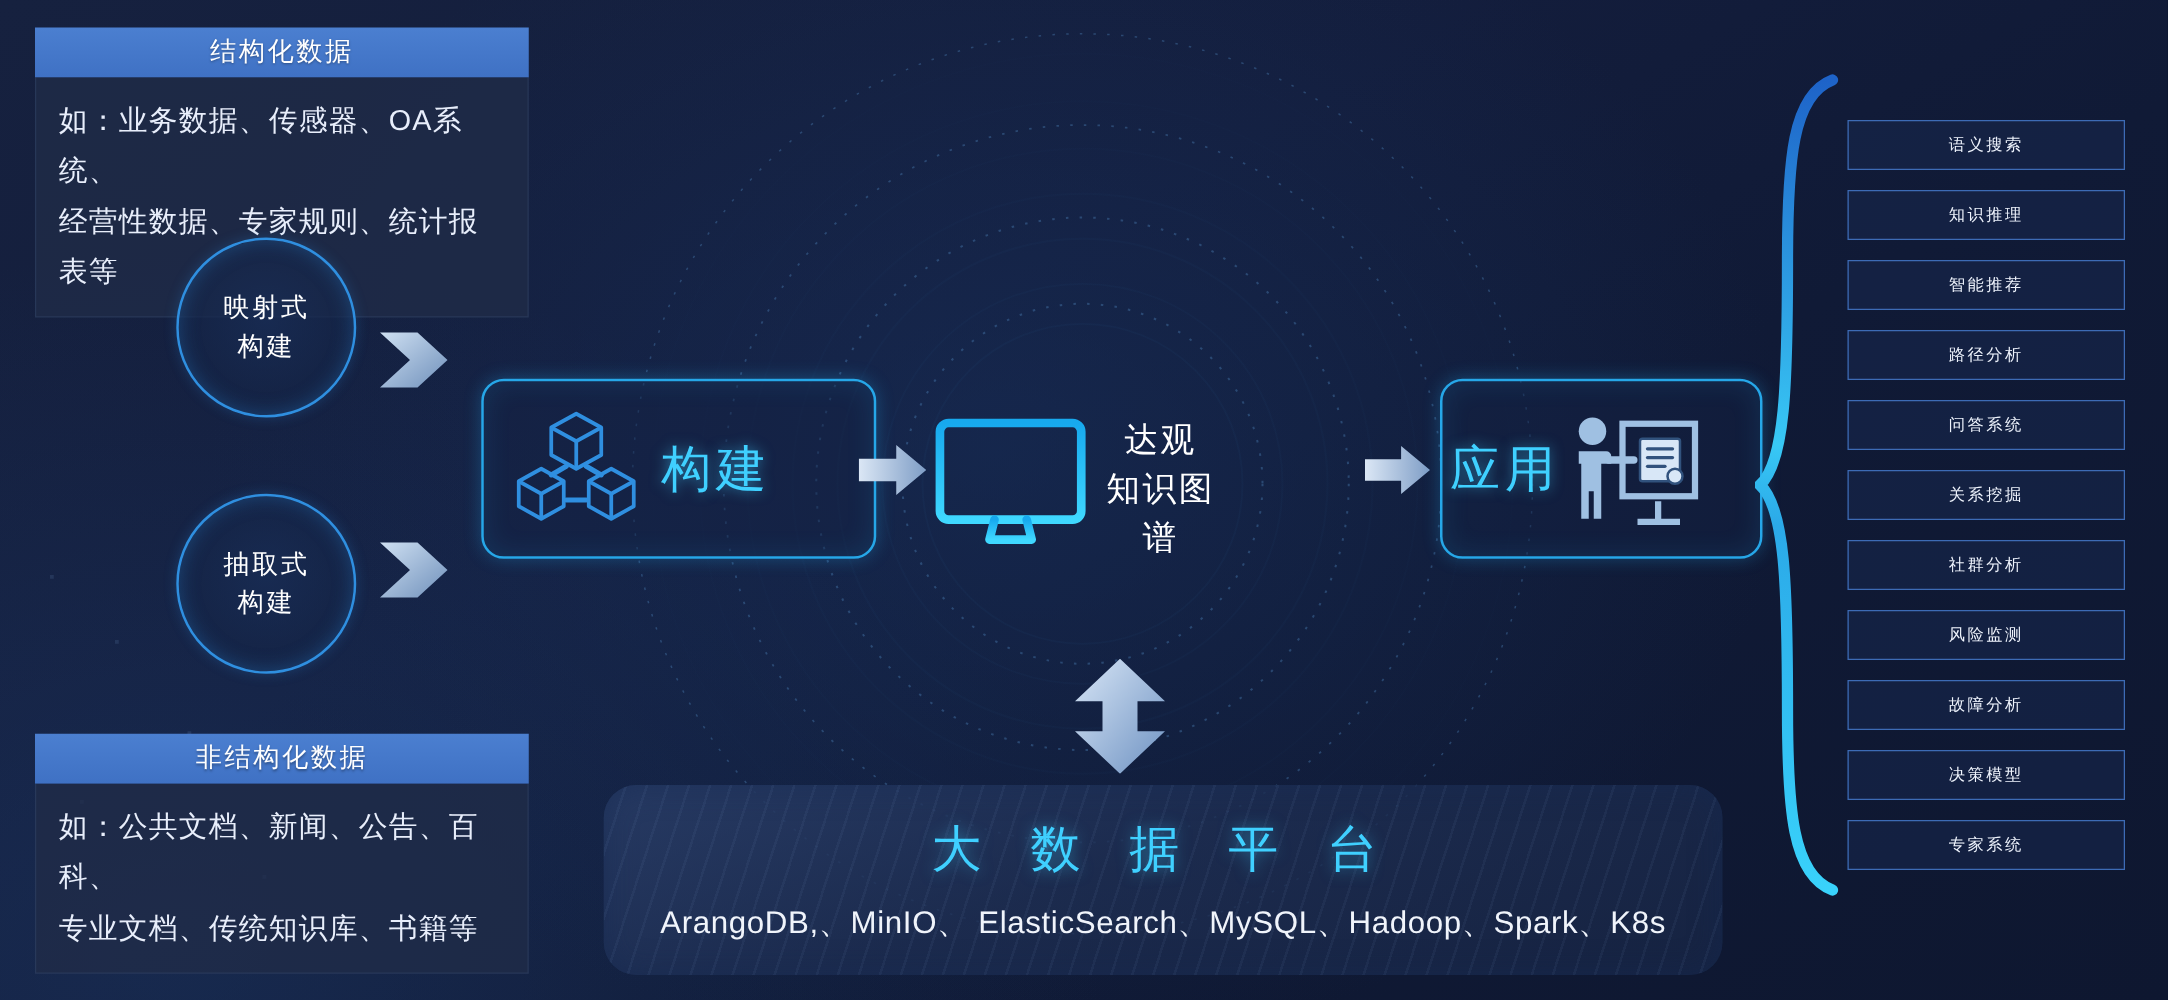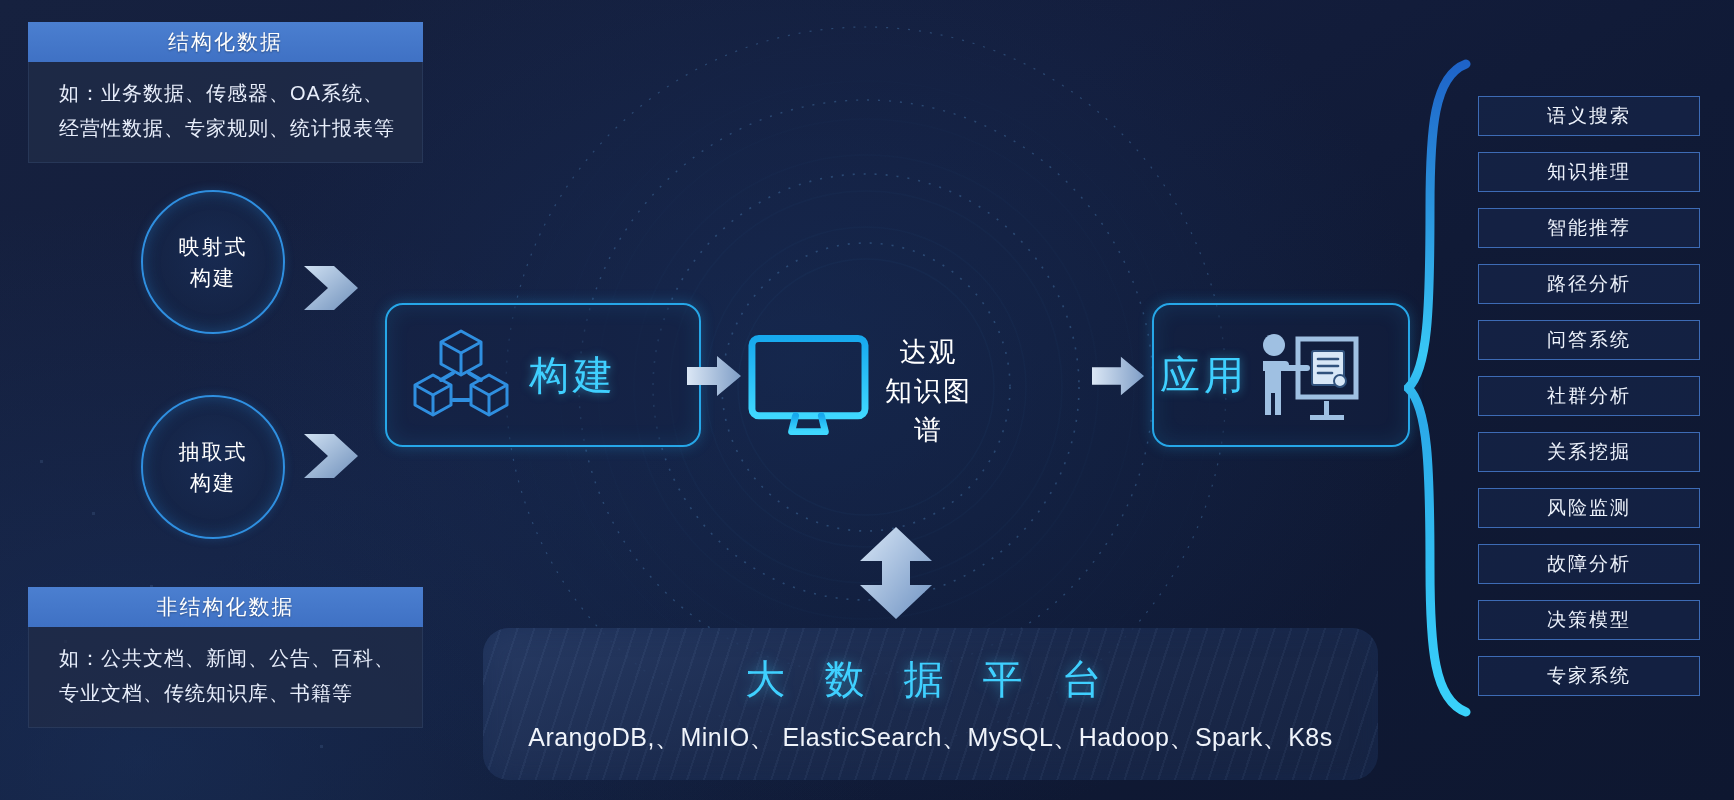--- a/index.html
+++ b/index.html
@@ -16,22 +16,22 @@
   
   .card{position:absolute;width:395px;}
   .card-head{
     height:40px;line-height:40px;text-align:center;
     background:linear-gradient(180deg,#4b7fd0 0%,#3f71c4 100%);
     color:#fff;font-size:21px;letter-spacing:2px;font-weight:500;
     text-shadow:0 1px 2px rgba(0,0,0,.35);
   }
   .card-body{
     background:rgba(32,44,72,0.78);
-    padding:14px 18px 16px 30px;
-    color:#e8eefb;font-size:20px;line-height:1.75;letter-spacing:1px;
+    padding:14px 18px 16px 18px;
+    color:#e8eefb;font-size:23px;line-height:1.75;letter-spacing:1px;
     border:1px solid rgba(90,120,170,0.18);border-top:none;
   }
   #card-structured{left:28px;top:22px;}
   #card-unstructured{left:28px;top:587px;}
 
   
   .circle{
     position:absolute;width:140px;height:140px;border-radius:50%;
     border:2px solid #2f8fe0;
     background:radial-gradient(circle at 50% 45%, rgba(24,44,84,.85), rgba(17,29,58,.55));
@@ -61,21 +61,21 @@
        display:flex;flex-direction:row;align-items:center;}
   #hub .hub-text{margin-top:8px;text-align:center;color:#fff;font-size:27px;line-height:1.45;letter-spacing:2px;}
 
   
   #bracket{position:absolute;left:1404px;top:58px;width:80px;height:660px;}
   #applist{position:absolute;left:1478px;top:96px;width:222px;}
   .app-item{
     height:38px;margin-bottom:16px;border:1px solid #3d6bb5;
     background:rgba(23,40,78,0.55);
     display:flex;align-items:center;justify-content:center;
-    color:#eef3fc;font-size:19px;letter-spacing:2px;
+    color:#eef3fc;font-size:13px;letter-spacing:2px;
   }
 
   
   #platform{
     position:absolute;left:483px;top:628px;width:895px;height:152px;
     border-radius:26px;
     background:linear-gradient(160deg,rgba(42,62,104,.85) 0%,rgba(30,46,82,.80) 45%,rgba(24,38,70,.78) 100%);
     box-shadow:0 0 24px rgba(20,40,80,.5) inset;
     overflow:hidden;
   }
@@ -272,24 +272,24 @@
       <div class="app-item">
         <span>智能推荐</span>
       </div>
       <div class="app-item">
         <span>路径分析</span>
       </div>
       <div class="app-item">
         <span>问答系统</span>
       </div>
       <div class="app-item">
+        <span>关系挖掘</span>
+      </div>
+      <div class="app-item">
         <span>社群分析</span>
-      </div>
-      <div class="app-item">
-        <span>关系挖掘</span>
       </div>
       <div class="app-item">
         <span>风险监测</span>
       </div>
       <div class="app-item">
         <span>故障分析</span>
       </div>
       <div class="app-item">
         <span>决策模型</span>
       </div>

